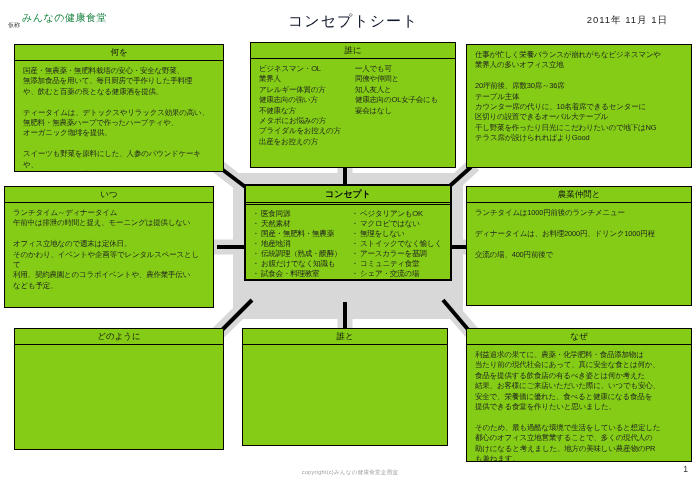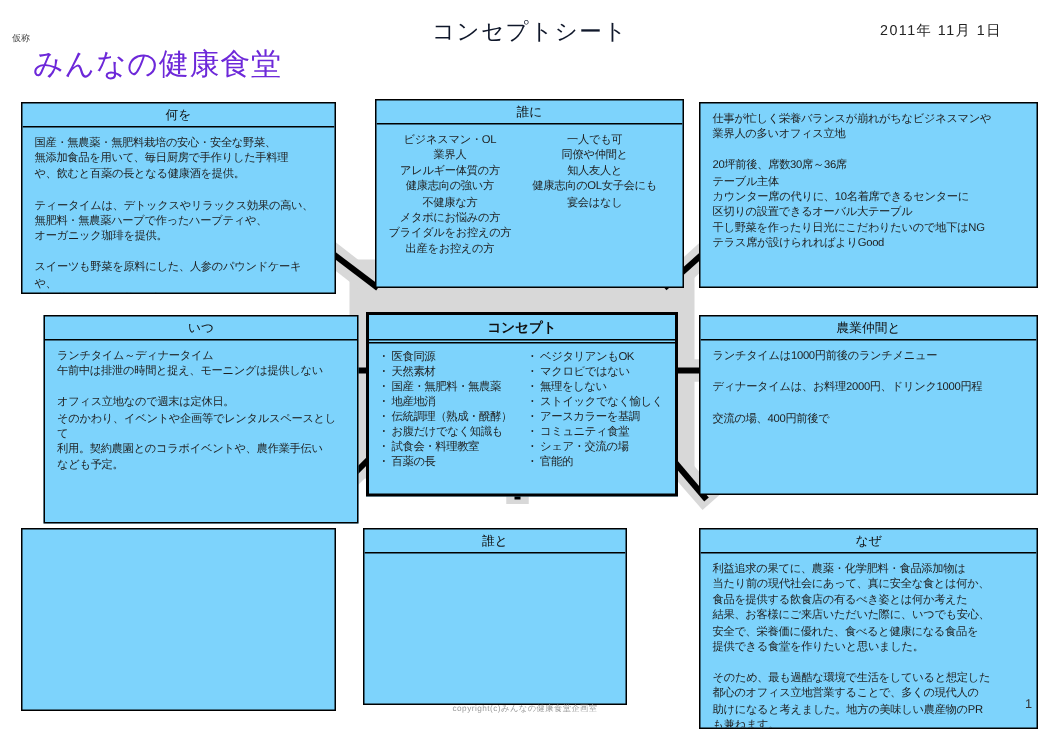--- a/index.html
+++ b/index.html
@@ -7,48 +7,47 @@
   body {
     width: 700px; height: 490px;
     font-family: "Liberation Sans", "DejaVu Sans", sans-serif;
     position: relative; overflow: hidden;
     color: var(--text, #1f1f1f);
   }
   .sheet { position: absolute; inset: 0; background: #fff; }
 
   
   .hdr-small { position: absolute; left: 8px; top: 21px; font-size: 6px; color: #444; }
-  .hdr-title { position: absolute; left: 22px; top: 29px; font-size: 20px; letter-spacing: 0.5px; color: #6d28d9; }
+  .hdr-title { position: absolute; left: 22px; top: 11px; font-size: 10px; letter-spacing: 0.5px; color: #15803d; }
   .hdr-sheet { position: absolute; left: 288px; top: 12px; font-size: 15px; letter-spacing: 1px; color: #0f172a; }
   .hdr-date  { position: absolute; right: 32px; top: 14px; font-size: 9.5px; color: #222; letter-spacing: 1px; }
 
   
   svg.connectors { position: absolute; left: 0; top: 0; }
   .halo { fill: var(--shadow, #d8d8d8); }
   .lg { stroke: var(--shadow, #d8d8d8); stroke-width: 15; }
   .lb { stroke: var(--line, #000); stroke-width: 4; }
 
   
   .box {
-    position: absolute; background: #7dd3fc;
+    position: absolute; background: #84cc16;
     border: 1.4px solid var(--line, #000);
     overflow: hidden;
-    margin-top: 24px;
   }
   .box-title {
     text-align: center; font-size: 8.5px; padding: 2px 0 1px 0;
     border-bottom: 1px solid var(--line, #000);
     color: #111;
   }
   .box-body {
     padding: 5px 8px; font-size: 7.5px; line-height: 10.4px;
     white-space: pre-line; letter-spacing: -0.2px; color: #1f1f1f;
   }
   .cols { display: flex; gap: 14px; }
-  .cols .col { white-space: pre-line; text-align: center; }
+  .cols .col { white-space: pre-line; }
 
   
   .box.concept { border-width: 2.5px; }
   .concept-title {
     font-weight: bold; font-size: 9px;
     border-bottom: 3px double var(--line, #000);
   }
   .concept-cols { display: flex; gap: 6px; padding: 4px 6px 0 6px; }
   .c-col { flex: 1; }
   .c-item { display: flex; font-size: 7.6px; line-height: 10px; letter-spacing: -0.3px; }
@@ -135,32 +134,32 @@
 業界人の多いオフィス立地
 
 20坪前後、席数30席～36席
 テーブル主体
 カウンター席の代りに、10名着席できるセンターに
 区切りの設置できるオーバル大テーブル
 干し野菜を作ったり日光にこだわりたいので地下はNG
 テラス席が設けられればよりGood</div>
   </div>
 
-  <div class="box" style="left:29px; top:186px; width:210px; height:139px">
+  <div class="box" style="left:4px; top:186px; width:210px; height:122px">
     <div class="box-title">いつ</div>
     <div class="box-body">ランチタイム～ディナータイム
 午前中は排泄の時間と捉え、モーニングは提供しない
 
 オフィス立地なので週末は定休日。
 そのかわり、イベントや企画等でレンタルスペースとして
 利用。契約農園とのコラボイベントや、農作業手伝い
 なども予定。</div>
   </div>
 
-  <div class="box concept" style="left:244px; top:184px; width:208px; height:123px">
+  <div class="box concept" style="left:244px; top:184px; width:208px; height:97px">
     <div class="box-title concept-title">コンセプト</div>
     <div class="concept-cols">
       <div class="c-col">
           <div class="c-item">
             <span class="dot">・</span>
             <span>医食同源</span>
           </div>
           <div class="c-item">
             <span class="dot">・</span>
             <span>天然素材</span>
@@ -230,23 +229,24 @@
   <div class="box" style="left:466px; top:186px; width:226px; height:120px">
     <div class="box-title">農業仲間と</div>
     <div class="box-body">ランチタイムは1000円前後のランチメニュー
 
 ディナータイムは、お料理2000円、ドリンク1000円程
 
 交流の場、400円前後で</div>
   </div>
 
   <div class="box" style="left:14px; top:328px; width:210px; height:122px">
-  </div>
-
-  <div class="box" style="left:242px; top:328px; width:176px; height:118px">
+    <div class="box-title">どのように</div>
+  </div>
+
+  <div class="box" style="left:242px; top:328px; width:206px; height:118px">
     <div class="box-title">誰と</div>
   </div>
 
   <div class="box" style="left:466px; top:328px; width:226px; height:134px">
     <div class="box-title">なぜ</div>
     <div class="box-body">利益追求の果てに、農薬・化学肥料・食品添加物は
 当たり前の現代社会にあって、真に安全な食とは何か、
 食品を提供する飲食店の有るべき姿とは何か考えた
 結果、お客様にご来店いただいた際に、いつでも安心、
 安全で、栄養価に優れた、食べると健康になる食品を

